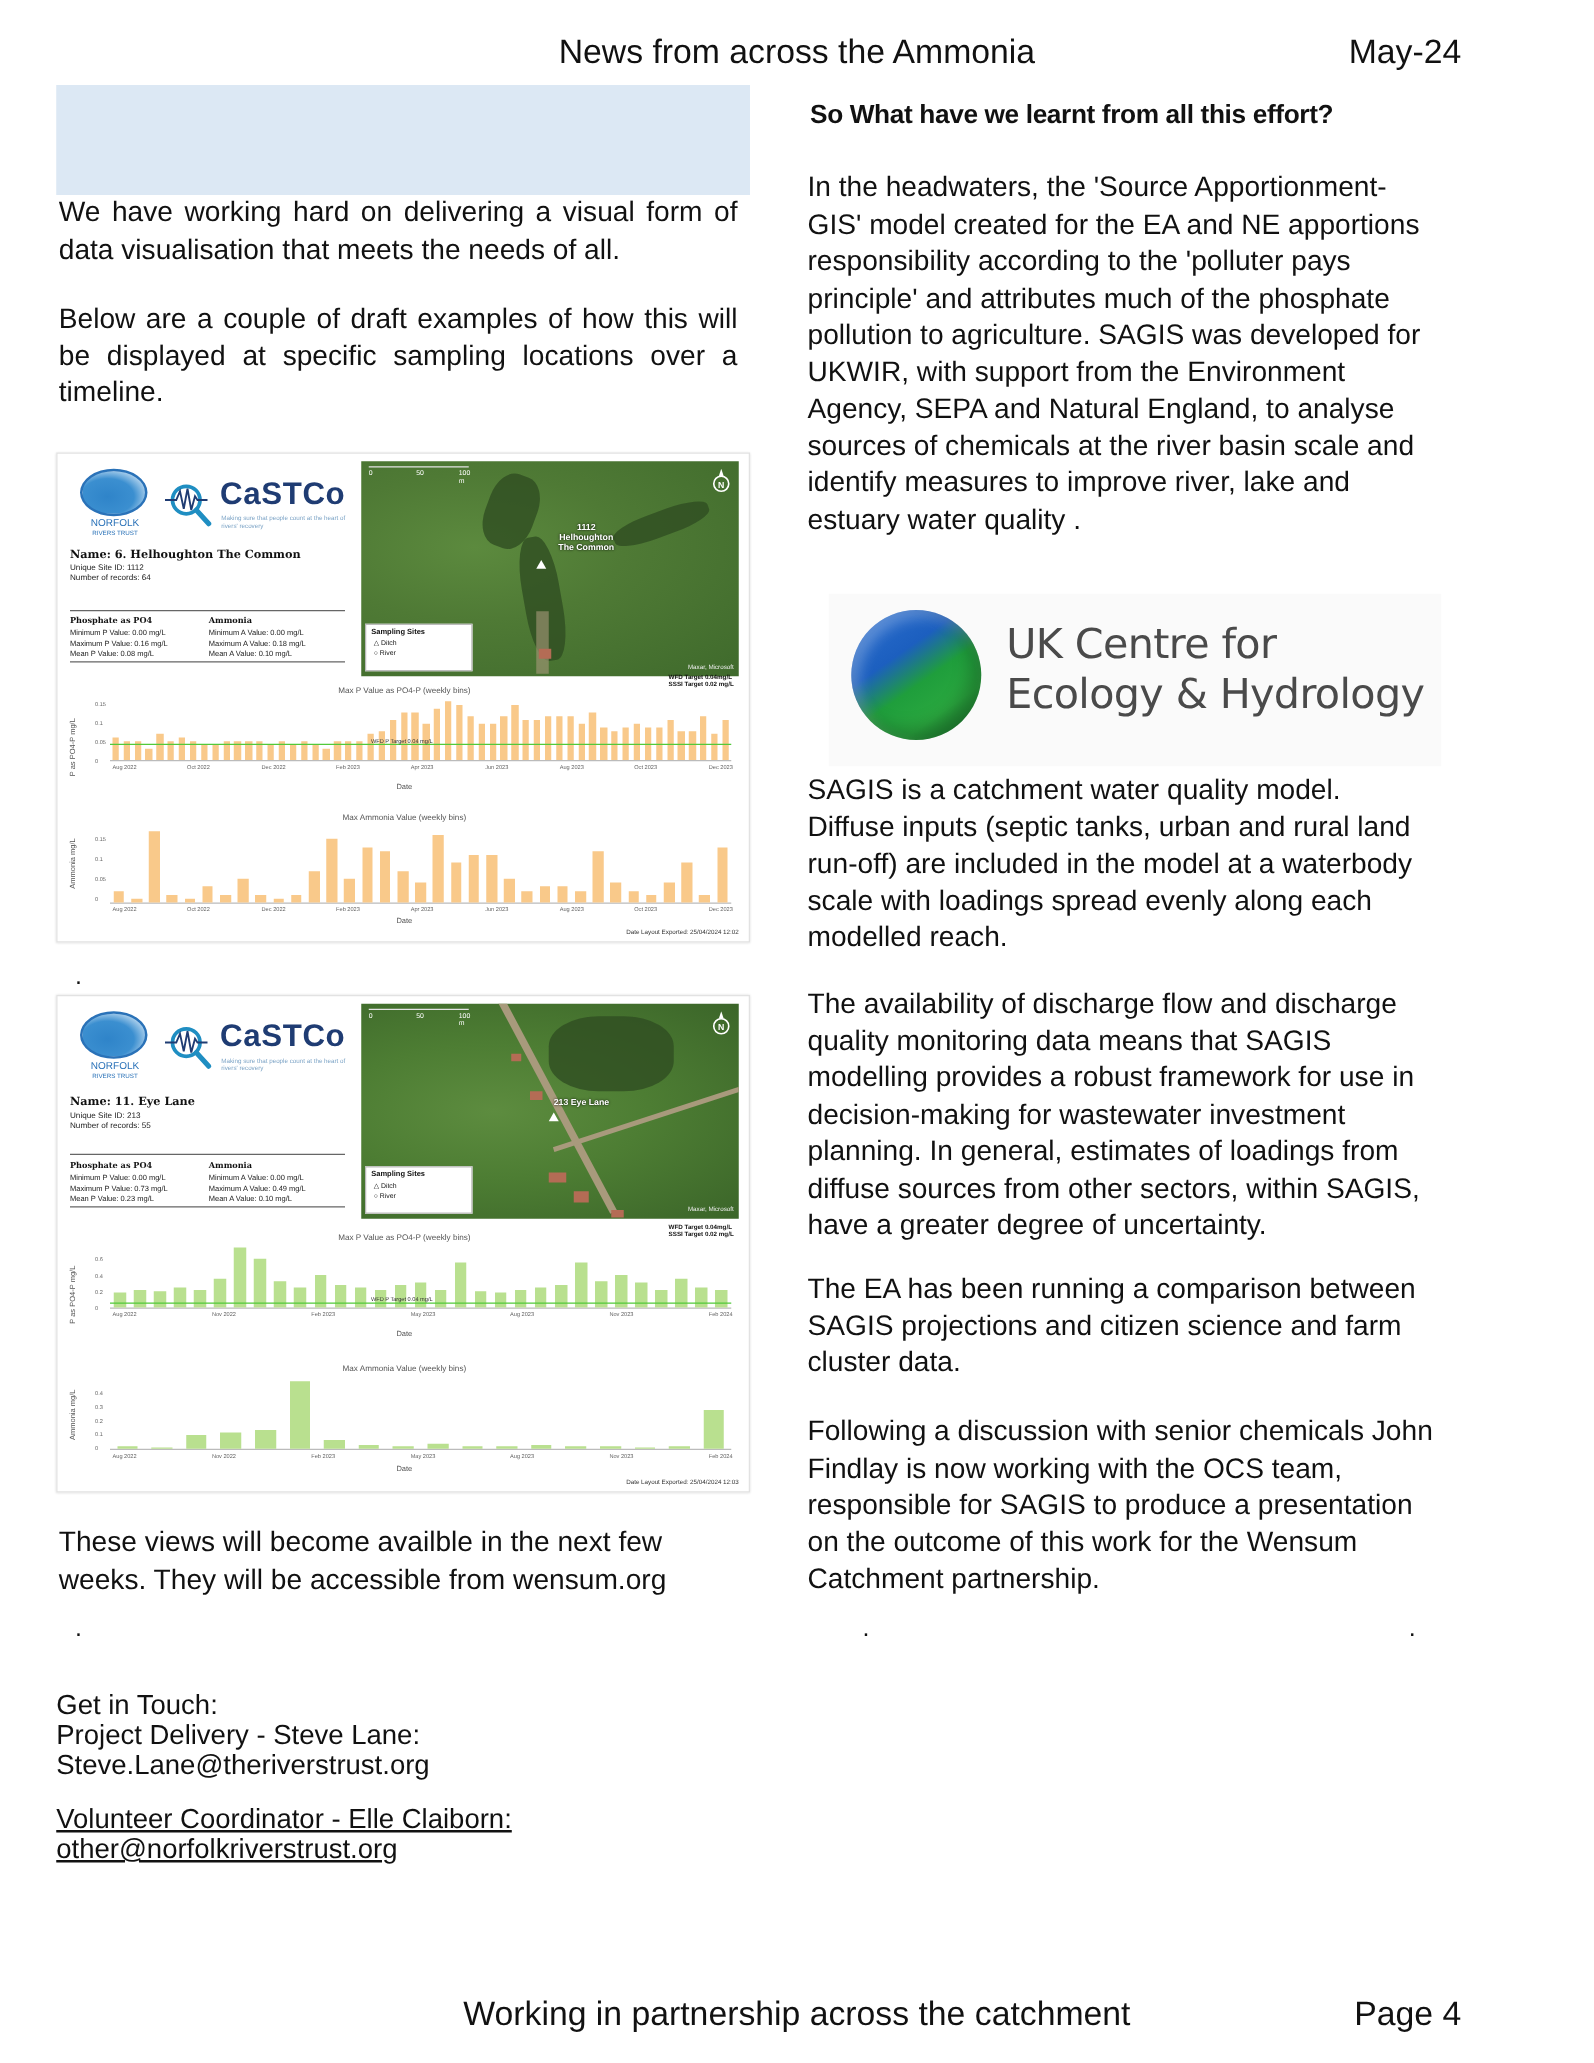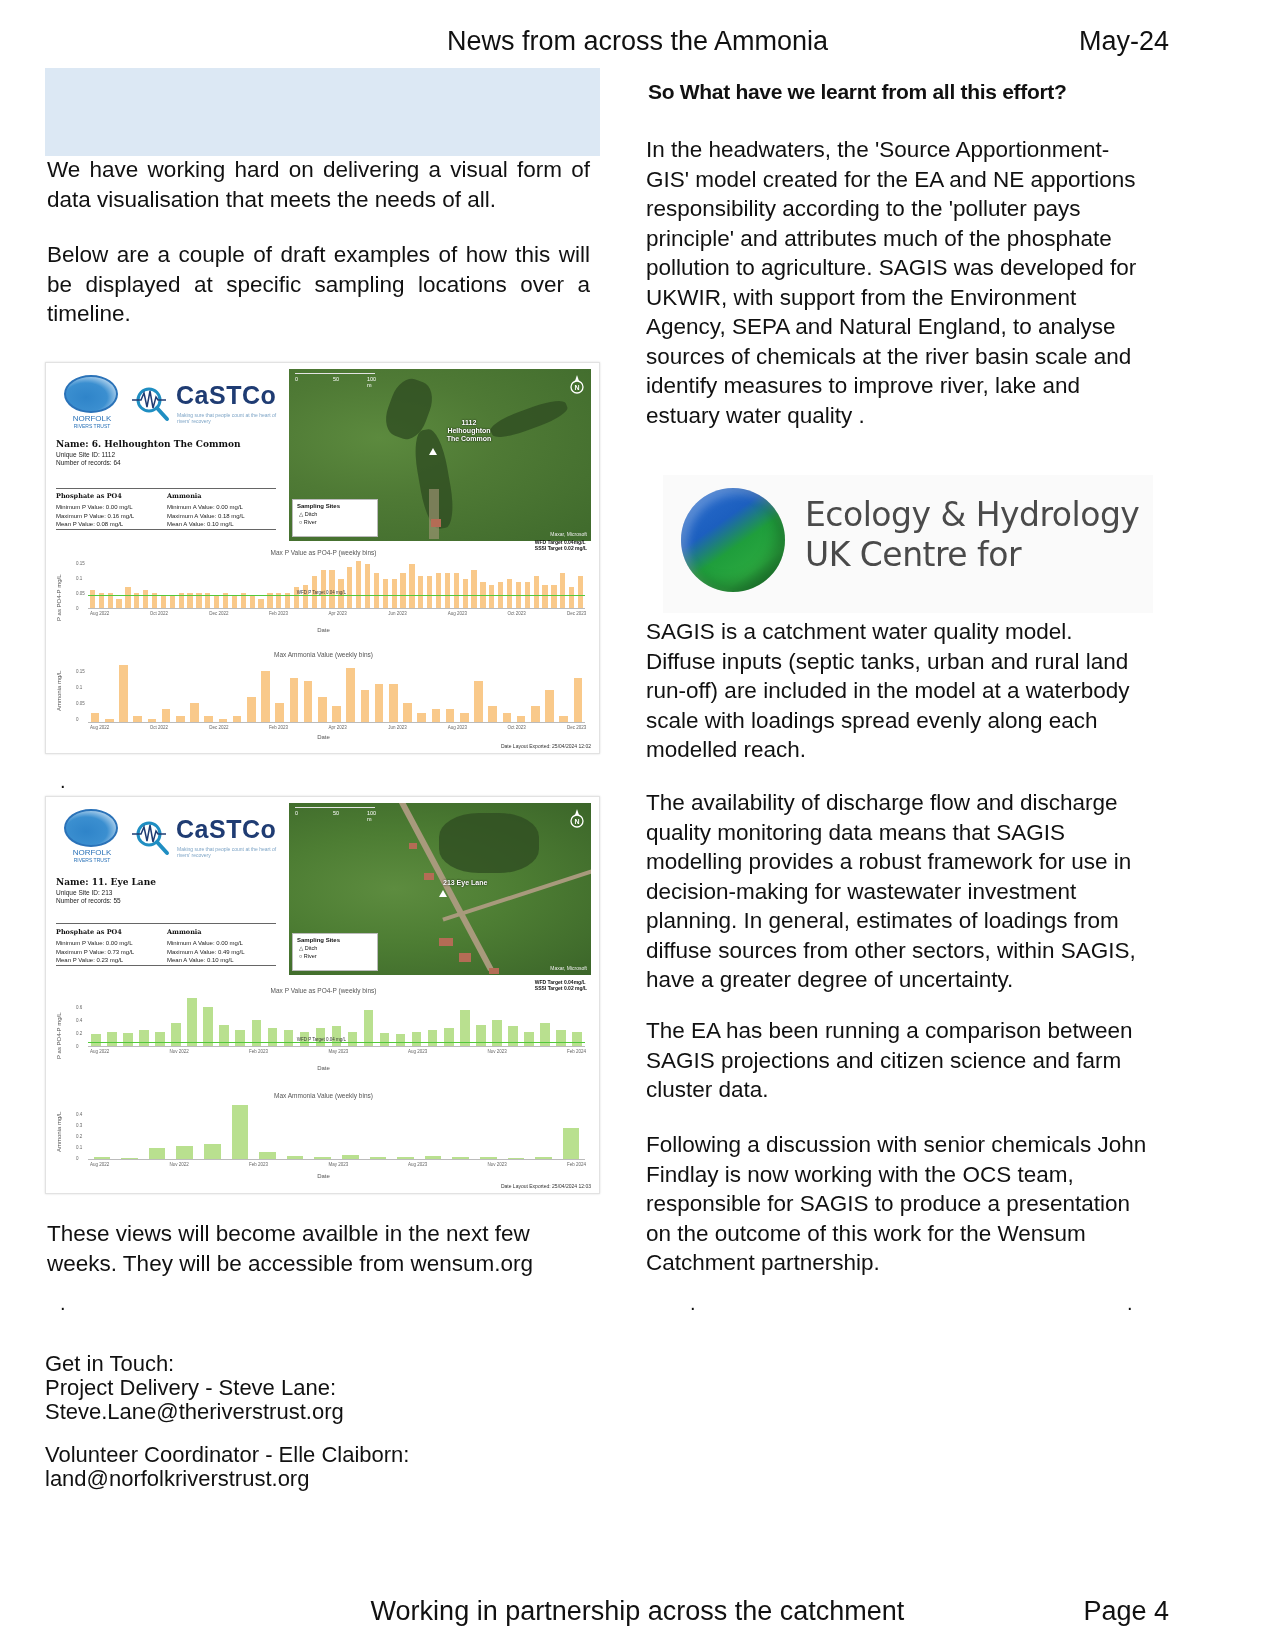--- a/index.html
+++ b/index.html
@@ -455,33 +455,33 @@
 </div>
 
 <div class="para" style="left:47px; top:1219px; width:545px;">These views will become availble in the next few weeks. They  will be accessible from wensum.org</div>
 <div class="dot" style="left:60px; top:1292px;">.</div>
 
 <div class="contact" style="top:1352px;">
   <div>Get in Touch:</div>
   <div>Project Delivery - Steve Lane:</div>
   <div>Steve.Lane@theriverstrust.org</div>
 </div>
-<div class="contact" style="top:1443px;">
+<div class="contact" style="top:1443px;text-decoration:underline;">
   <div>Volunteer Coordinator - Elle Claiborn:</div>
-  <div>land@norfolkriverstrust.org</div>
+  <div>other@norfolkriverstrust.org</div>
 </div>
 
 <div class="q-head">So What have we learnt from all this effort?</div>
 <div class="para" style="left:646px; top:135px; width:505px;"> In the headwaters, the 'Source Apportionment-GIS' model created for  the EA and NE apportions responsibility according to the 'polluter pays principle' and attributes much of the phosphate pollution to agriculture. SAGIS was developed for UKWIR, with support from the Environment Agency, SEPA and Natural England, to analyse sources of chemicals at the river basin scale and identify measures to improve river, lake and estuary water quality .</div>
 
 <div class="ukceh">
   <div class="globe"></div>
   <div class="txt">
+    <div>UK Centre for</div>
     <div>Ecology &amp; Hydrology</div>
-    <div>UK Centre for</div>
   </div>
 </div>
 
 <div class="para" style="left:646px; top:617px; width:490px;">SAGIS is a catchment water quality model. Diffuse inputs (septic tanks, urban and rural land run-off) are included in the model at a waterbody scale with loadings spread evenly along each modelled reach.</div>
 <div class="para" style="left:646px; top:788px; width:505px;">The availability of discharge flow and discharge quality monitoring data means that SAGIS modelling provides a robust framework for use in decision-making for wastewater investment planning. In general, estimates of loadings from diffuse sources from other sectors, within SAGIS, have a greater degree of uncertainty.</div>
 <div class="para" style="left:646px; top:1016px; width:505px;">The EA has been running a comparison between SAGIS projections and citizen science and farm cluster data.</div>
 <div class="para" style="left:646px; top:1130px; width:505px;">Following a discussion with senior chemicals John Findlay is now working with the OCS team, responsible for SAGIS to produce a presentation on the outcome of this work for the Wensum Catchment partnership.</div>
 
 <div class="dot" style="left:690px; top:1292px;">.</div>
 <div class="dot" style="left:1127px; top:1292px;">.</div>

